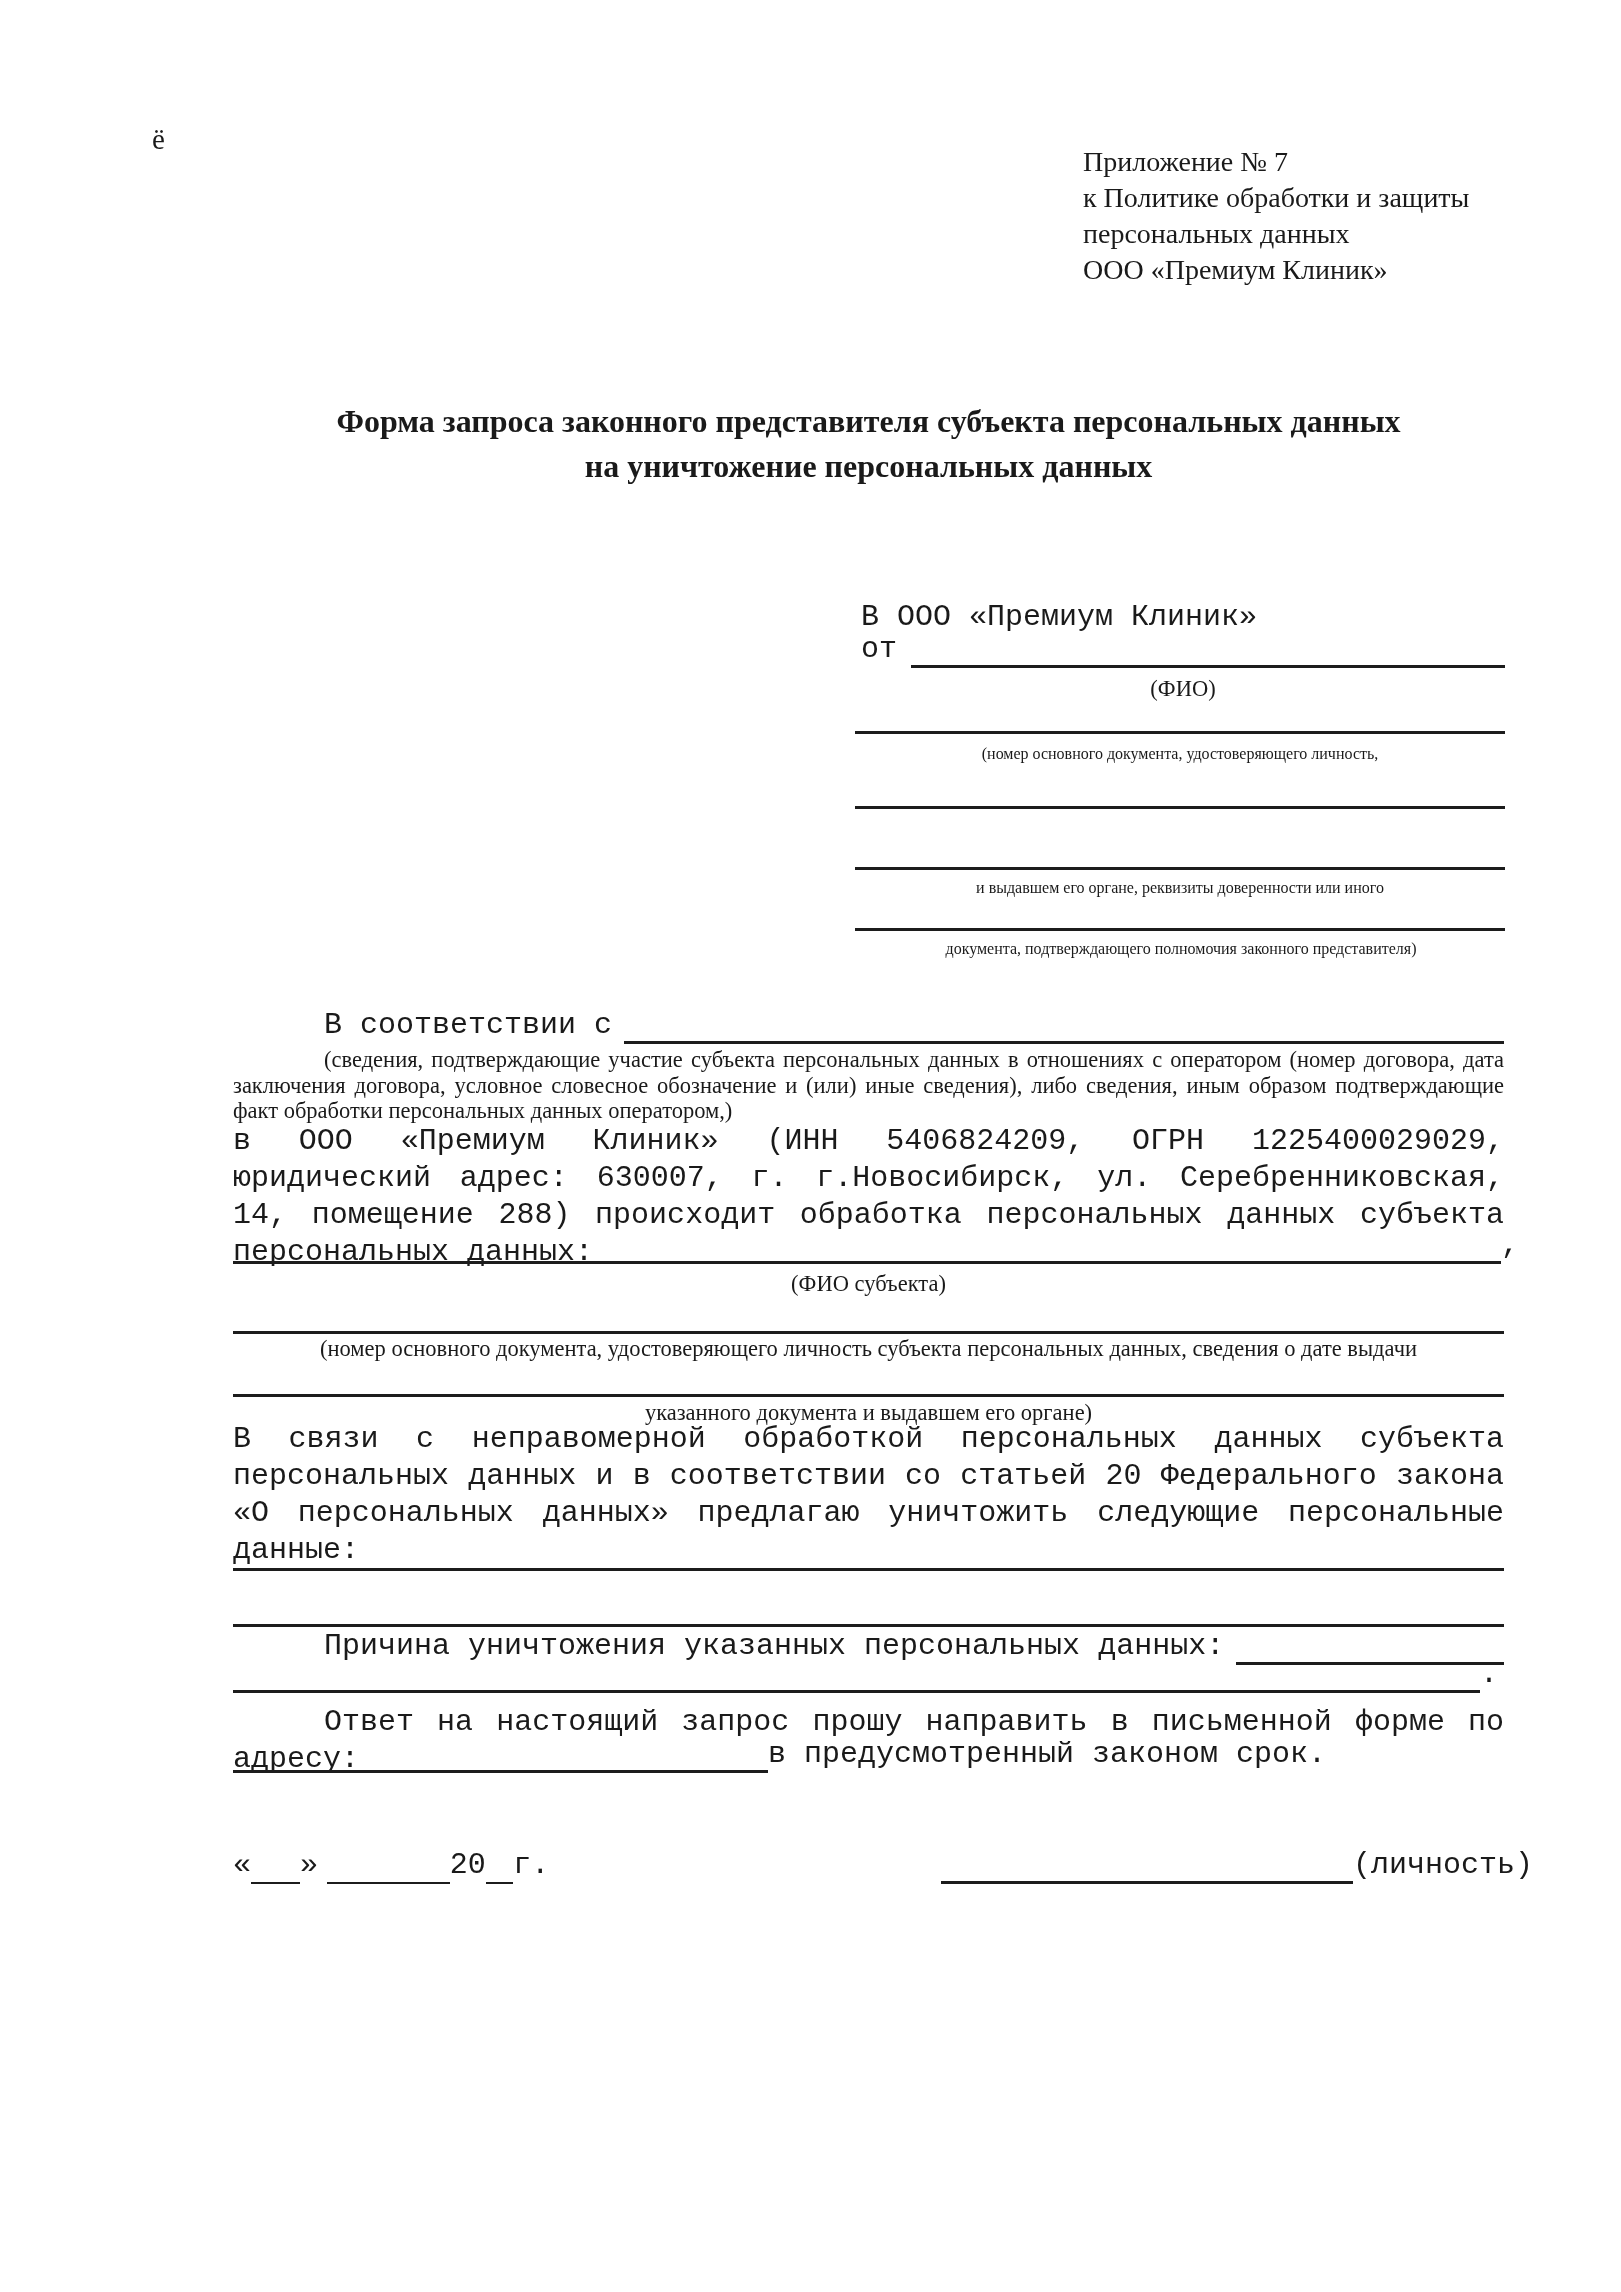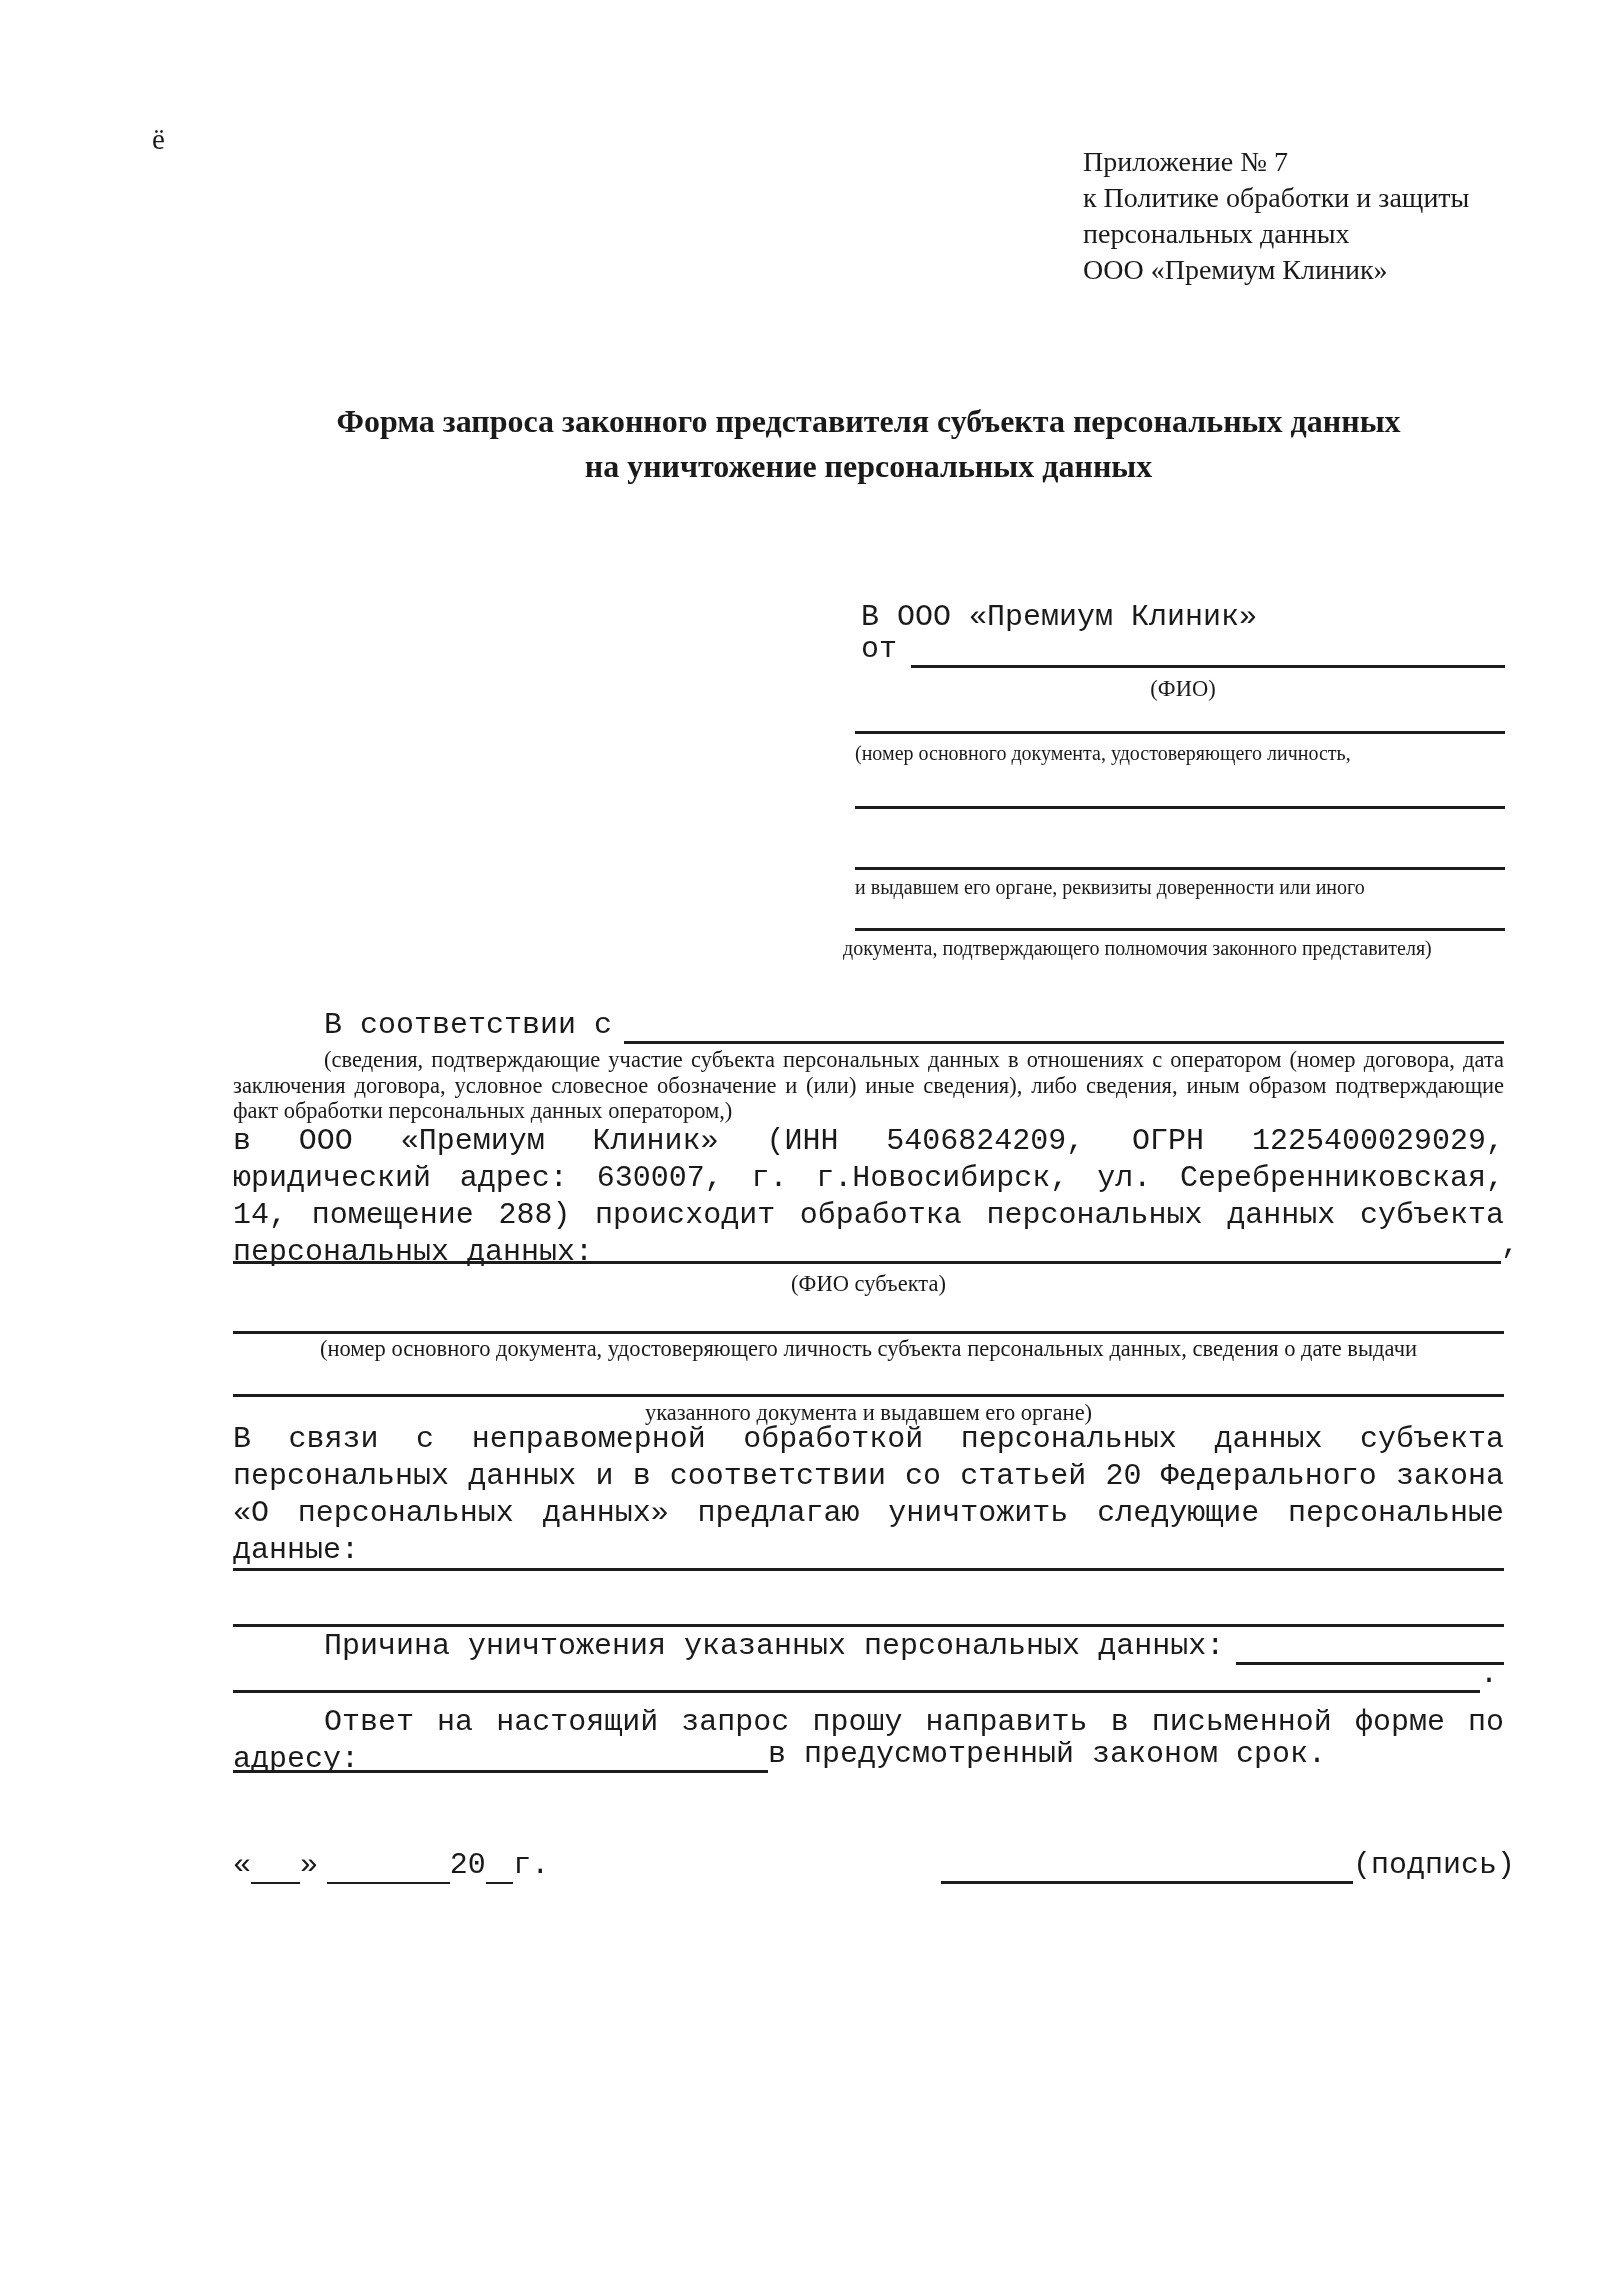--- a/index.html
+++ b/index.html
@@ -8,21 +8,21 @@
     width: 1621px;
     height: 2293px;
     background: #ffffff;
     font-family: "Liberation Serif", "DejaVu Serif", serif;
     color: #1a1a1a;
     overflow: hidden;
   }
   .abs { position: absolute; }
   .body-text { font-size: 30px; line-height: 37px; font-family: Liberation Mono, monospace; }
   .just { text-align: justify; }
-  .small-cap { font-size: 20px; line-height: 25.5px; }
+  .small-cap { font-size: 16px; line-height: 25.5px; text-align: center; }
   .mid-cap { font-size: 22.5px; line-height: 25.5px; text-align: center; }
   .wline { border-bottom: 3.9px solid #1c1c1c; }
   .frow { display: flex; align-items: flex-end; }
   .fill { flex: 1; border-bottom: 3.9px solid #1c1c1c; }
   .useg { display: inline-block; border-bottom: 2.9px solid #1c1c1c; }
   .title {
     font-size: 32px; font-weight: bold; line-height: 45px; text-align: center;
   }
   .hdr { font-size: 28px; line-height: 36px; }
   .indent-spacer { display: inline-block; width: 91px; }
@@ -112,17 +112,17 @@
     <span class="useg" style="width:49px; height:32px;"></span>
     <span>»</span>
     <span class="useg" style="width:123px; height:32px; margin-left:8.8px;"></span>
     <span>20</span>
     <span class="useg" style="width:27.4px; height:32px;"></span>
     <span>г.</span>
   </div>
 
   <div class="abs frow body-text" style="left:941px; top:1852px; height:32px;">
     <span class="useg" style="width:412px; height:32px; border-bottom-width:3.9px;"></span>
-    <span>(подпись)</span>
+    <span>(личность)</span>
   </div>
 
 </div>
 
 
 </body></html>

